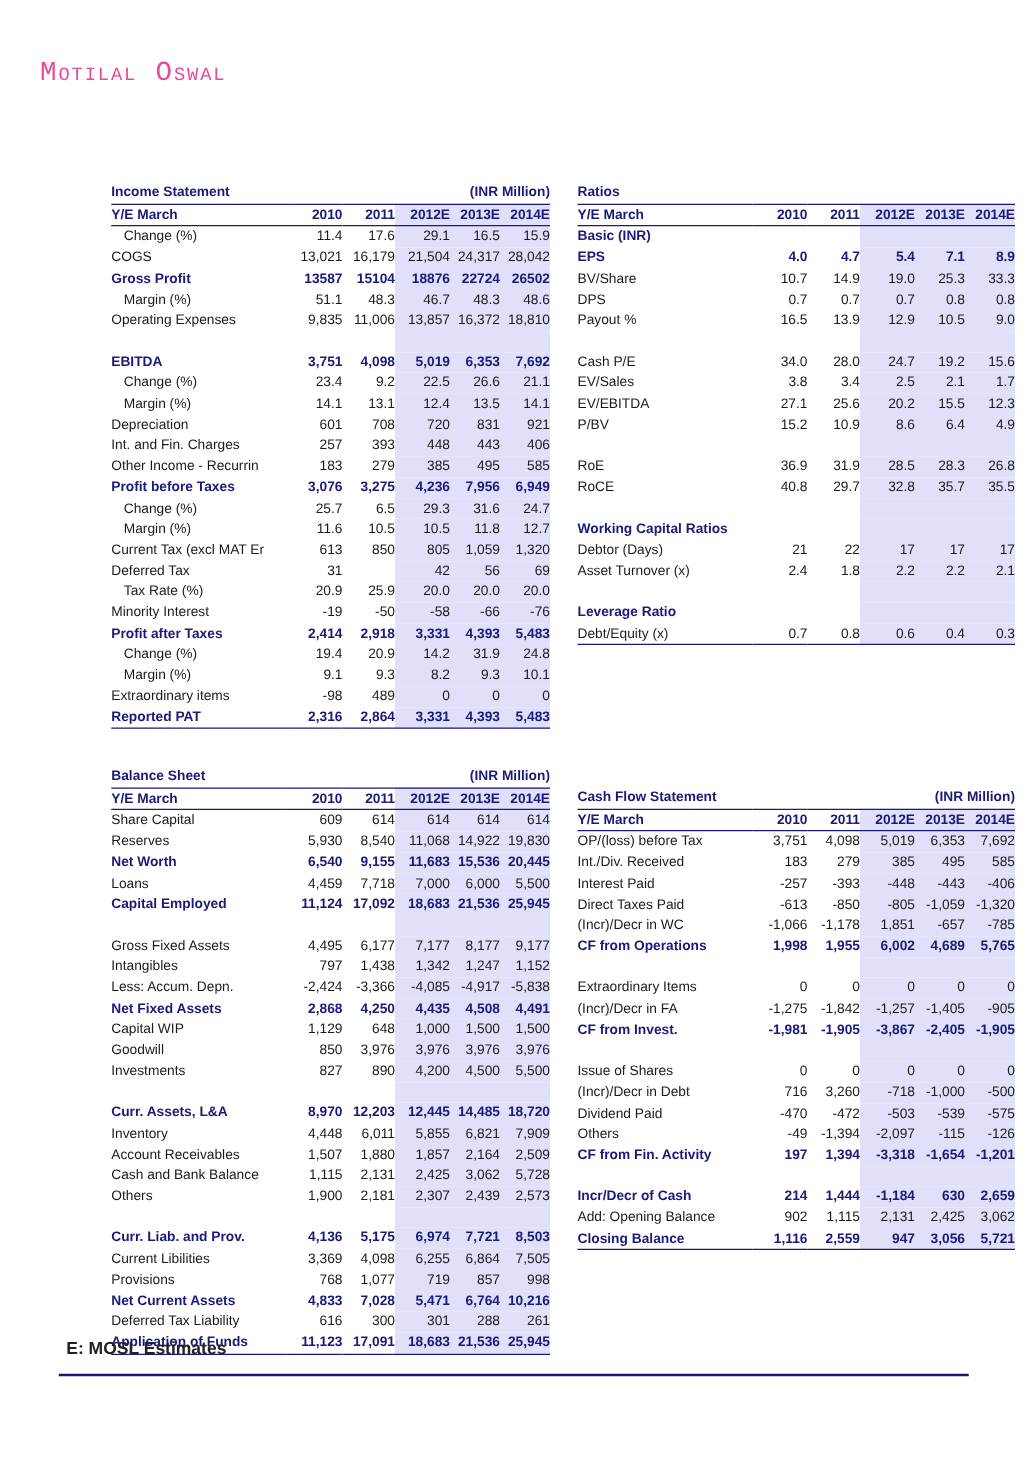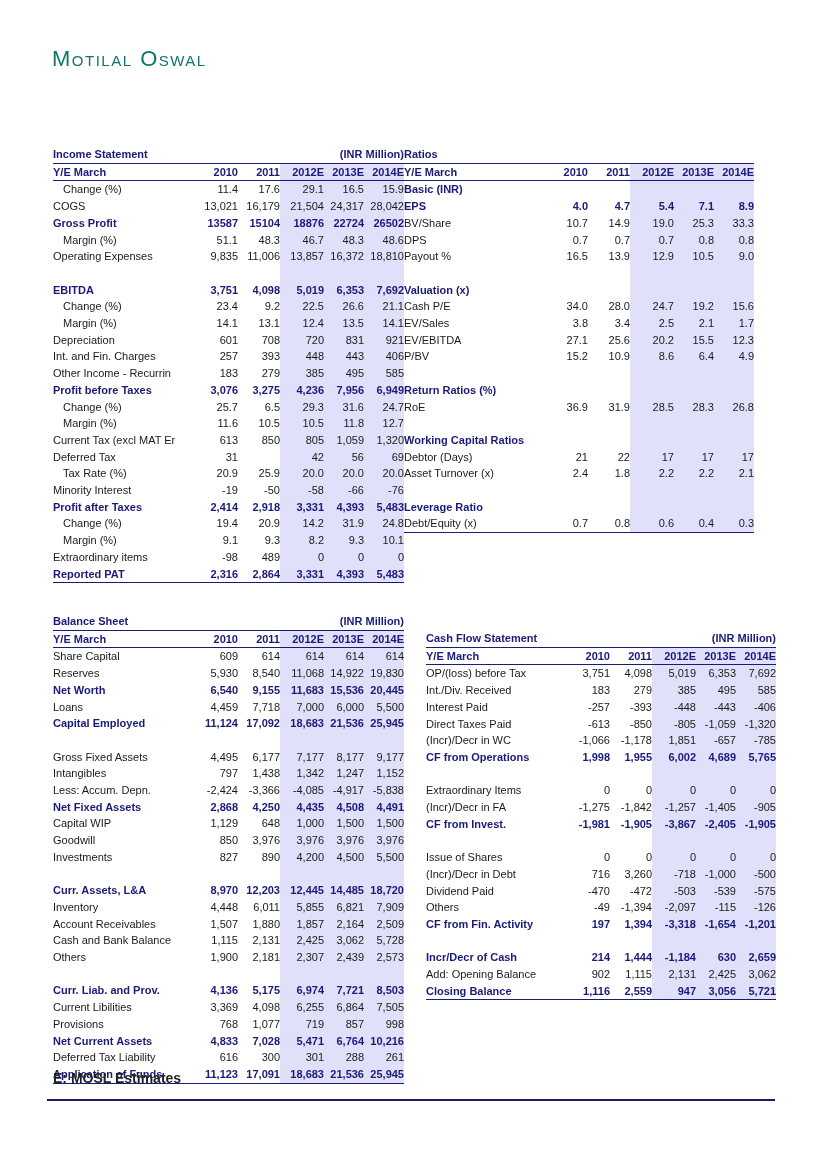--- a/index.html
+++ b/index.html
@@ -1,18 +1,18 @@
 <!DOCTYPE html>
 <html><head>
 <meta charset="utf-8">
 <style>
   html, body { margin:0; padding:0; background:#ffffff; }
   body { width:826px; height:1169px; position:relative; font-family:"Liberation Sans", sans-serif; color:#1a1a1a; overflow:hidden; }
-  .brand { position:absolute; left:52px; top:46px; font-family:Liberation Sans, sans-serif; font-size:22px; letter-spacing:1.5px; color:#0f766e; font-variant:small-caps; }
-  .tbl { position:absolute; border-collapse:collapse; font-size:11px; }
+  .brand { position:absolute; left:32px; top:46px; font-family:Liberation Mono, monospace; font-size:22px; letter-spacing:1.5px; color:#ec4899; font-variant:small-caps; }
+  .tbl { position:absolute; border-collapse:collapse; font-size:11px;margin-left:36px; }
   .tbl td { height:16.7px; padding:0; white-space:nowrap; line-height:16.7px; }
   .tbl td.lbl { text-align:left; }
   .tbl td.num { text-align:right; }
   .tbl td.est { background:#e0e0fa; }
   .tbl tr.title td { color:#1a1a7a; font-weight:bold; font-size:11px; }
   .tbl tr.head td { color:#1a1a7a; font-weight:bold; border-top:1.5px solid #1a1a7a; border-bottom:1.5px solid #1a1a7a; }
   .tbl tr.bold td { color:#1a1a7a; font-weight:bold; }
   .tbl tr.sub td.lbl { padding-left:10px; }
   .tbl tr.last td { border-bottom:1.5px solid #1a1a7a; }
   .tbl tr.gap td { height:16.7px; }
@@ -234,21 +234,21 @@
         <td class="lbl">Reported PAT</td>
         <td class="num">2,316</td>
         <td class="num">2,864</td>
         <td class="num est">3,331</td>
         <td class="num est">4,393</td>
         <td class="num est">5,483</td>
       </tr>
     </tbody>
 </table>
 
-<table class="tbl" id="t-ratios" style="left:404px; top:146px; width:350px;">
+<table class="tbl" id="t-ratios" style="left:426px; top:146px; width:350px;">
   <colgroup>
       <col style="width:140px">
       <col style="width:44px">
       <col style="width:42px">
       <col style="width:44px">
       <col style="width:40px">
       <col style="width:40px">
     </colgroup>
   <tbody>
     <tr class="title">
@@ -303,28 +303,20 @@
         <td class="num est">9.0</td>
       </tr>
       <tr class="gap">
         <td class="lbl"></td>
         <td class="num"></td>
         <td class="num"></td>
         <td class="num est"></td>
         <td class="num est"></td>
         <td class="num est"></td>
       </tr>
-      <tr class="bold">
-        <td class="lbl">Valuation (x)</td>
-        <td class="num"></td>
-        <td class="num"></td>
-        <td class="num est"></td>
-        <td class="num est"></td>
-        <td class="num est"></td>
-      </tr>
       <tr class="">
         <td class="lbl">Cash P/E</td>
         <td class="num">34.0</td>
         <td class="num">28.0</td>
         <td class="num est">24.7</td>
         <td class="num est">19.2</td>
         <td class="num est">15.6</td>
       </tr>
       <tr class="">
         <td class="lbl">EV/Sales</td>
@@ -351,35 +343,35 @@
         <td class="num est">4.9</td>
       </tr>
       <tr class="gap">
         <td class="lbl"></td>
         <td class="num"></td>
         <td class="num"></td>
         <td class="num est"></td>
         <td class="num est"></td>
         <td class="num est"></td>
       </tr>
-      <tr class="bold">
-        <td class="lbl">Return Ratios (%)</td>
-        <td class="num"></td>
-        <td class="num"></td>
-        <td class="num est"></td>
-        <td class="num est"></td>
-        <td class="num est"></td>
-      </tr>
       <tr class="">
         <td class="lbl">RoE</td>
         <td class="num">36.9</td>
         <td class="num">31.9</td>
         <td class="num est">28.5</td>
         <td class="num est">28.3</td>
         <td class="num est">26.8</td>
+      </tr>
+      <tr class="">
+        <td class="lbl">RoCE</td>
+        <td class="num">40.8</td>
+        <td class="num">29.7</td>
+        <td class="num est">32.8</td>
+        <td class="num est">35.7</td>
+        <td class="num est">35.5</td>
       </tr>
       <tr class="gap">
         <td class="lbl"></td>
         <td class="num"></td>
         <td class="num"></td>
         <td class="num est"></td>
         <td class="num est"></td>
         <td class="num est"></td>
       </tr>
       <tr class="bold">

